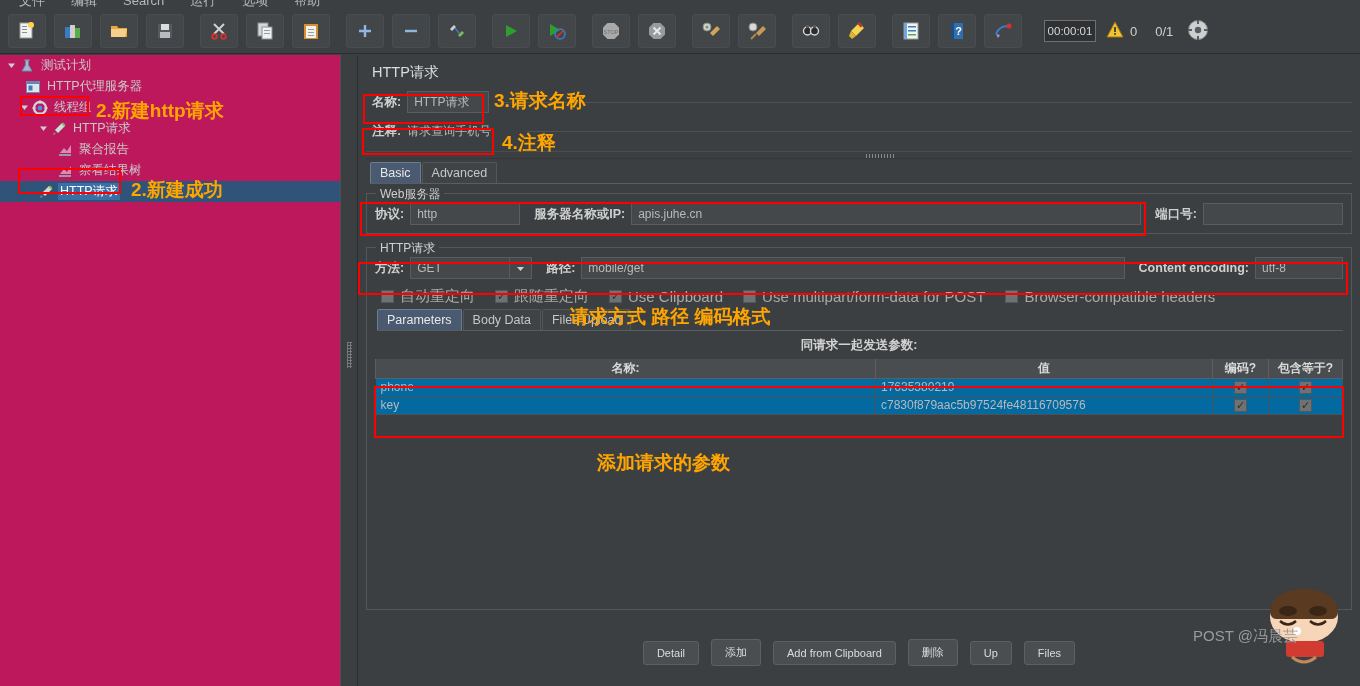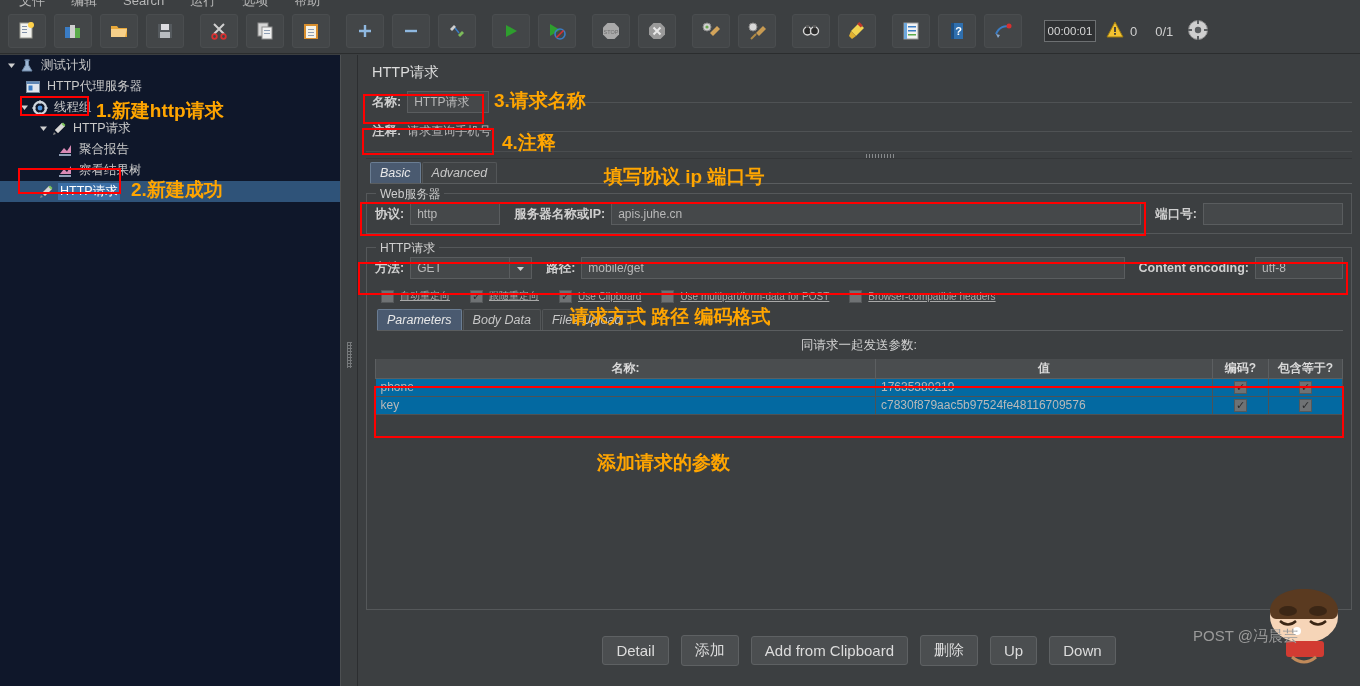--- a/index.html
+++ b/index.html
@@ -51,21 +51,21 @@
     display: flex; align-items: center; justify-content: center;
     font-family: "Liberation Sans", sans-serif;
   }
   .warncount { display: flex; align-items: center; gap: 6px; margin-right: 18px; }
   .warncount .num { font-size: 13px; color: #cfcfcf; }
   .ratio { font-size: 13px; color: #cfcfcf; margin-right: 14px; text-align: right; }
 
   
   .treepanel {
     position: absolute; top: 55px; left: 0; width: 340px; height: 631px;
-    background: #0f172a; overflow: hidden;
+    background: #be185d; overflow: hidden;
   }
   .trow {
     position: relative; height: 21px; display: flex; align-items: center;
     white-space: nowrap; font-size: 12.5px; color: #c8c8c8;
   }
   .trow.selected { background: #2f5379; }
   .twist {
     width: 11px; height: 11px; margin-right: 2px; flex: 0 0 auto;
     display: flex; align-items: center; justify-content: center;
   }
@@ -111,21 +111,21 @@
   }
   .sashdots::after {
     content: ""; position: absolute; left: 500px; top: 2px;
     width: 28px; height: 4px;
     background-image: linear-gradient(90deg, #9a9d9f 1px, transparent 1px);
     background-size: 3px 4px;
     opacity: .8;
   }
 
   
-  .tabs { display: flex; height: 22px; border-bottom: 1px solid #5a5d5f; font-style: italic; }
+  .tabs { display: flex; height: 22px; border-bottom: 1px solid #5a5d5f; }
   .tab {
     padding: 3px 9px 3px 9px; font-size: 12.5px; color: #c6c6c6;
     border: 1px solid #535658; border-bottom: none;
     background: #404345; margin-right: 1px; border-radius: 2px 2px 0 0;
   }
   .tab.active { background: #4a5a70; color: #e8e8e8; border-color: #6a7d93; }
 
   
   .group { position: relative; border: 1px solid #55585a; margin-top: 10px; padding: 9px 8px 8px 8px; }
   .group > .gtitle {
@@ -133,45 +133,45 @@
     padding: 0 4px; font-size: 12px; color: #cfcfcf;
   }
 
   
   .cbrow { display: flex; align-items: center; height: 20px; margin: 7px 0 3px 6px; gap: 6px; }
   .cb {
     width: 13px; height: 13px; background: #6f7274; border: 1px solid #55585a;
     display: inline-flex; align-items: center; justify-content: center;
     color: #2a2c2e; font-size: 11px; line-height: 1; flex: 0 0 auto;
   }
-  .cblab { font-size: 10px; color: #a9a9a9; margin-right: 14px; white-space: nowrap; text-decoration: underline; }
-
-  
-  .centerlab { text-align: center; font-size: 12.5px; color: #d2d2d2; font-weight: normal; padding: 6px 0 5px 0; }
+  .cblab { font-size: 15px; color: #a9a9a9; margin-right: 14px; white-space: nowrap; }
+
+  
+  .centerlab { text-align: center; font-size: 12.5px; color: #d2d2d2; font-weight: bold; padding: 6px 0 5px 0; }
   table.params { width: 100%; border-collapse: collapse; table-layout: fixed; }
   table.params th {
     background: #4a4d4f; border: 1px solid #5c5f61; border-top: none;
     color: #dadada; font-size: 12px; font-weight: bold; height: 19px; padding: 0 4px;
   }
   table.params td {
     background: #0369a1; border-right: 1px solid #4f5254; border-bottom: 1px solid #4f5254;
     color: #b9b9b9; font-size: 12px; height: 18px; padding: 0 5px;
     white-space: nowrap; overflow: hidden;
   }
   td.ck { text-align: center; }
   .emptyarea { background: #3c3f41; height: 190px; }
 
   
   .btnbar {
     position: absolute; left: 0; bottom: 20px; width: 1002px;
     display: flex; justify-content: center; align-items: center; gap: 12px;
   }
   .btn {
     background: #4b4e50; border: 1px solid #5e6163; border-radius: 3px;
-    color: #dcdcdc; font-size: 15px; padding: 5px 13px; white-space: nowrap;
+    color: #dcdcdc; font-size: 11px; padding: 5px 13px; white-space: nowrap;
   }
 
   
   .ann {
     position: absolute; color: #FFA500; font-size: 19px; font-weight: bold;
     white-space: nowrap; pointer-events: none;
     font-family: "Liberation Sans", "DejaVu Sans", sans-serif;
   }
   .redbox {
     position: absolute; border: 2px solid #FF0000; pointer-events: none;
@@ -501,21 +501,21 @@
 
     <div class="tabs" style="margin-left:4px;">
       <div class="tab active">Basic</div>
       <div class="tab">Advanced</div>
     </div>
 
     <div class="group" style="margin-top:9px;">
       <div class="gtitle">Web服务器</div>
       <div style="display:flex; align-items:center;">
         <span class="flabel">协议:</span>
-        <div class="field" style="width:90px;">http</div>
+        <div class="field" style="width:110px;">http</div>
         <span class="flabel" style="margin-left:14px;">服务器名称或IP:</span>
         <div class="field" style="flex:1;">apis.juhe.cn</div>
         <span class="flabel" style="margin-left:14px;">端口号:</span>
         <div class="field" style="width:140px;"></div>
       </div>
     </div>
 
     <div class="group" style="margin-top:13px; padding-bottom:4px;">
       <div class="gtitle">HTTP请求</div>
 
@@ -591,37 +591,36 @@
 
       <div class="emptyarea"></div>
     </div>
 
     <div class="btnbar">
       <div class="btn">Detail</div>
       <div class="btn">添加</div>
       <div class="btn">Add from Clipboard</div>
       <div class="btn">删除</div>
       <div class="btn">Up</div>
-      <div class="btn">Down</div>
+      <div class="btn">Files</div>
     </div>
   </div>
 
   <div class="redbox" style="left:20px; top:96px; width:69px; height:20px;"></div>
-  <div class="ann" style="left:96px; top:98px;">1.新建http请求</div>
+  <div class="ann" style="left:96px; top:98px;">2.新建http请求</div>
 
   <div class="redbox" style="left:18px; top:168px; width:103px; height:26px;"></div>
   <div class="ann" style="left:131px; top:177px;">2.新建成功</div>
 
   <div class="redbox" style="left:363px; top:94px; width:121px; height:30px;"></div>
   <div class="ann" style="left:494px; top:88px;">3.请求名称</div>
 
   <div class="redbox" style="left:362px; top:128px; width:132px; height:27px;"></div>
   <div class="ann" style="left:502px; top:130px;">4.注释</div>
 
-  <div class="ann" style="left:604px; top:164px;">填写协议  ip   端口号</div>
   <div class="redbox" style="left:360px; top:202px; width:786px; height:34px;"></div>
 
   <div class="redbox" style="left:358px; top:262px; width:990px; height:33px;"></div>
   <div class="ann" style="left:570px; top:304px;">请求方式   路径  编码格式</div>
 
   <div class="redbox" style="left:374px; top:386px; width:970px; height:52px;"></div>
   <div class="ann" style="left:597px; top:450px;">添加请求的参数</div>
 
   <div class="wmface">
     <svg width="100" height="78" viewBox="0 0 100 78">

